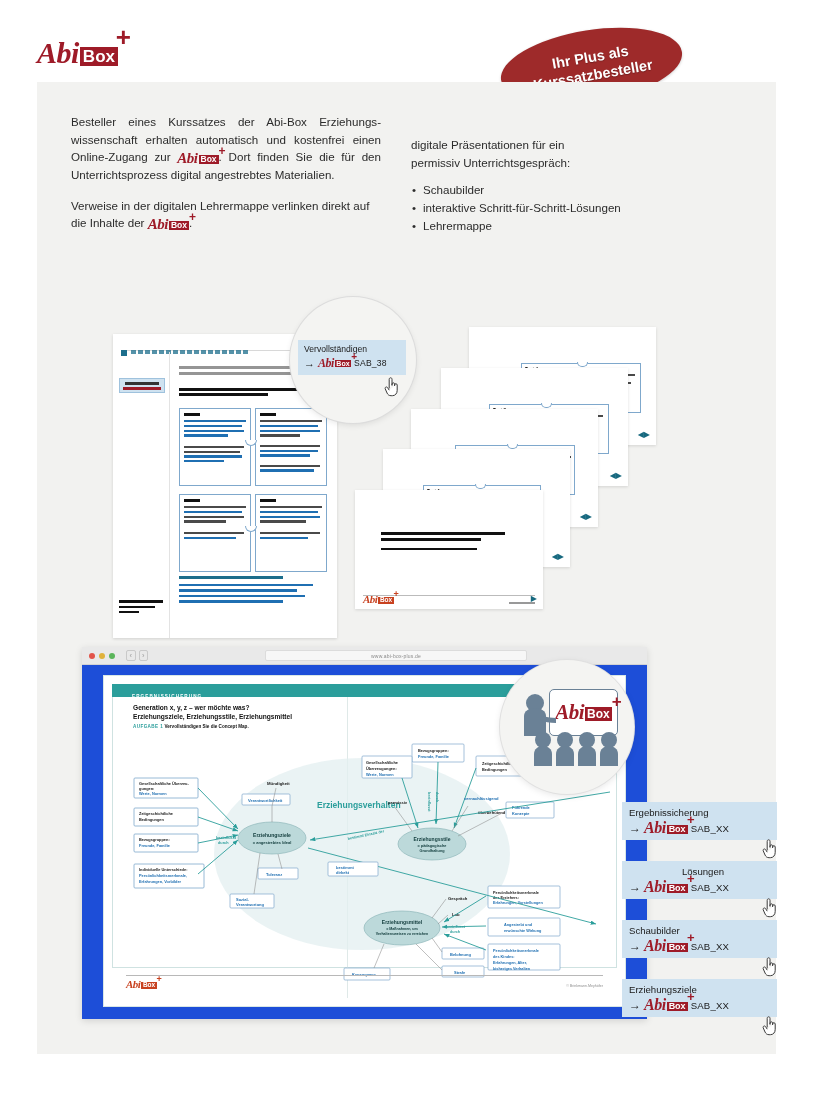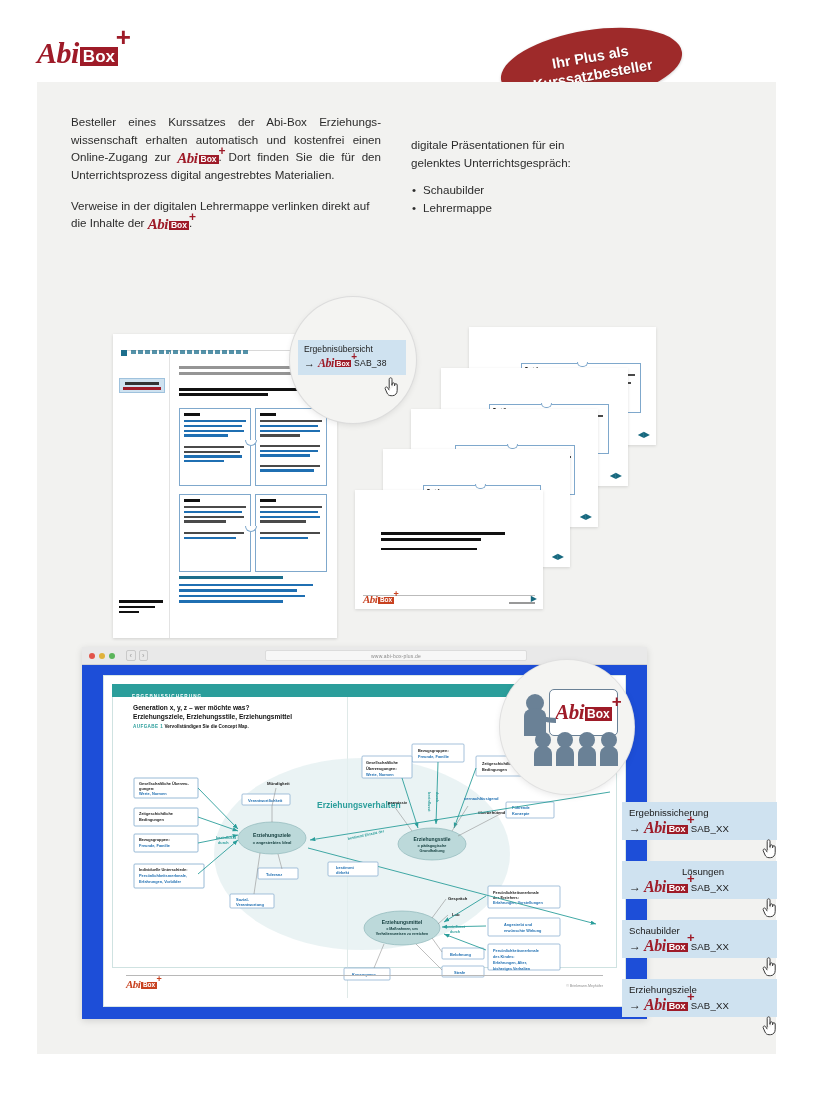--- a/index.html
+++ b/index.html
@@ -320,24 +320,25 @@
 <div class="panel">
 
   <div class="intro">
     <div class="col-l">
       <p class="just"><span>Besteller eines Kurssatzes der Abi-Box Erziehungs-wissenschaft erhalten automatisch und kostenfrei einen Online-Zugang zur </span><span class="abilogo sm"><span class="abi">Abi</span><span class="box">Box</span><span class="plus">+</span></span><span>. Dort finden Sie die für den Unterrichtsprozess digital angestrebtes Materialien.</span></p>
       <p><span>Verweise in der digitalen Lehrermappe verlinken direkt auf die Inhalte der </span><span class="abilogo sm"><span class="abi">Abi</span><span class="box">Box</span><span class="plus">+</span></span><span>.</span></p>
     </div>
     <div class="col-r">
       <p style="margin-bottom:10px">
         <span>digitale Präsentationen für ein</span><br>
-        <span>gelenktes Unterrichtsgespräch:</span>
+        <span>permissiv Unterrichtsgespräch:</span>
       </p>
       <ul>
         <li>Schaubilder</li>
+        <li>interaktive Schritt-für-Schritt-Lösungen</li>
         <li>Lehrermappe</li>
       </ul>
     </div>
   </div>
 
   <svg class="lens-arrow">
     <line x1="318" y1="278" x2="112" y2="298" stroke="#111" stroke-width="1.1"></line>
     <polygon points="112,298 121,294 120,301" fill="#111"></polygon>
   </svg>
 
@@ -412,21 +413,21 @@
     </div>
     <div class="fnote">
       <div class="ln" style="width:44px"></div>
         <div class="ln" style="width:36px"></div>
       <div class="ln" style="width:20px"></div>
     </div>
   </div>
 
   <div class="lens">
     <div class="hl-box"></div>
-    <div class="l1">Ergebnisübersicht</div>
+    <div class="l1">Vervollständigen</div>
     <div class="l2">
       <span class="arrw">→</span>
       <span class="abilogo xs"><span class="abi">Abi</span><span class="box">Box</span><span class="plus">+</span></span>
       <span class="sab">SAB_38</span>
     </div>
     <div class="hand" style="left:93px;top:79px">
       <svg viewBox="0 0 17 21">
           <path d="M6.2 12.4V3.3c0-.9.6-1.5 1.4-1.5s1.4.6 1.4 1.5v6.1M9 9.4V8.2c0-.8.6-1.4 1.3-1.4.8 0 1.3.6 1.3 1.4v1.6M11.6 9.8V9c0-.8.6-1.3 1.3-1.3s1.3.6 1.3 1.3v5.4c0 3-1.9 5.3-4.8 5.3H8.1c-2.1 0-3.3-1.1-4-2.6L2.3 13c-.4-.8-.1-1.6.6-1.9.7-.3 1.4 0 1.8.7l1.5 2.4" fill="#fff" stroke="#3a3a3a" stroke-width="1"></path>
         </svg>
     </div>

